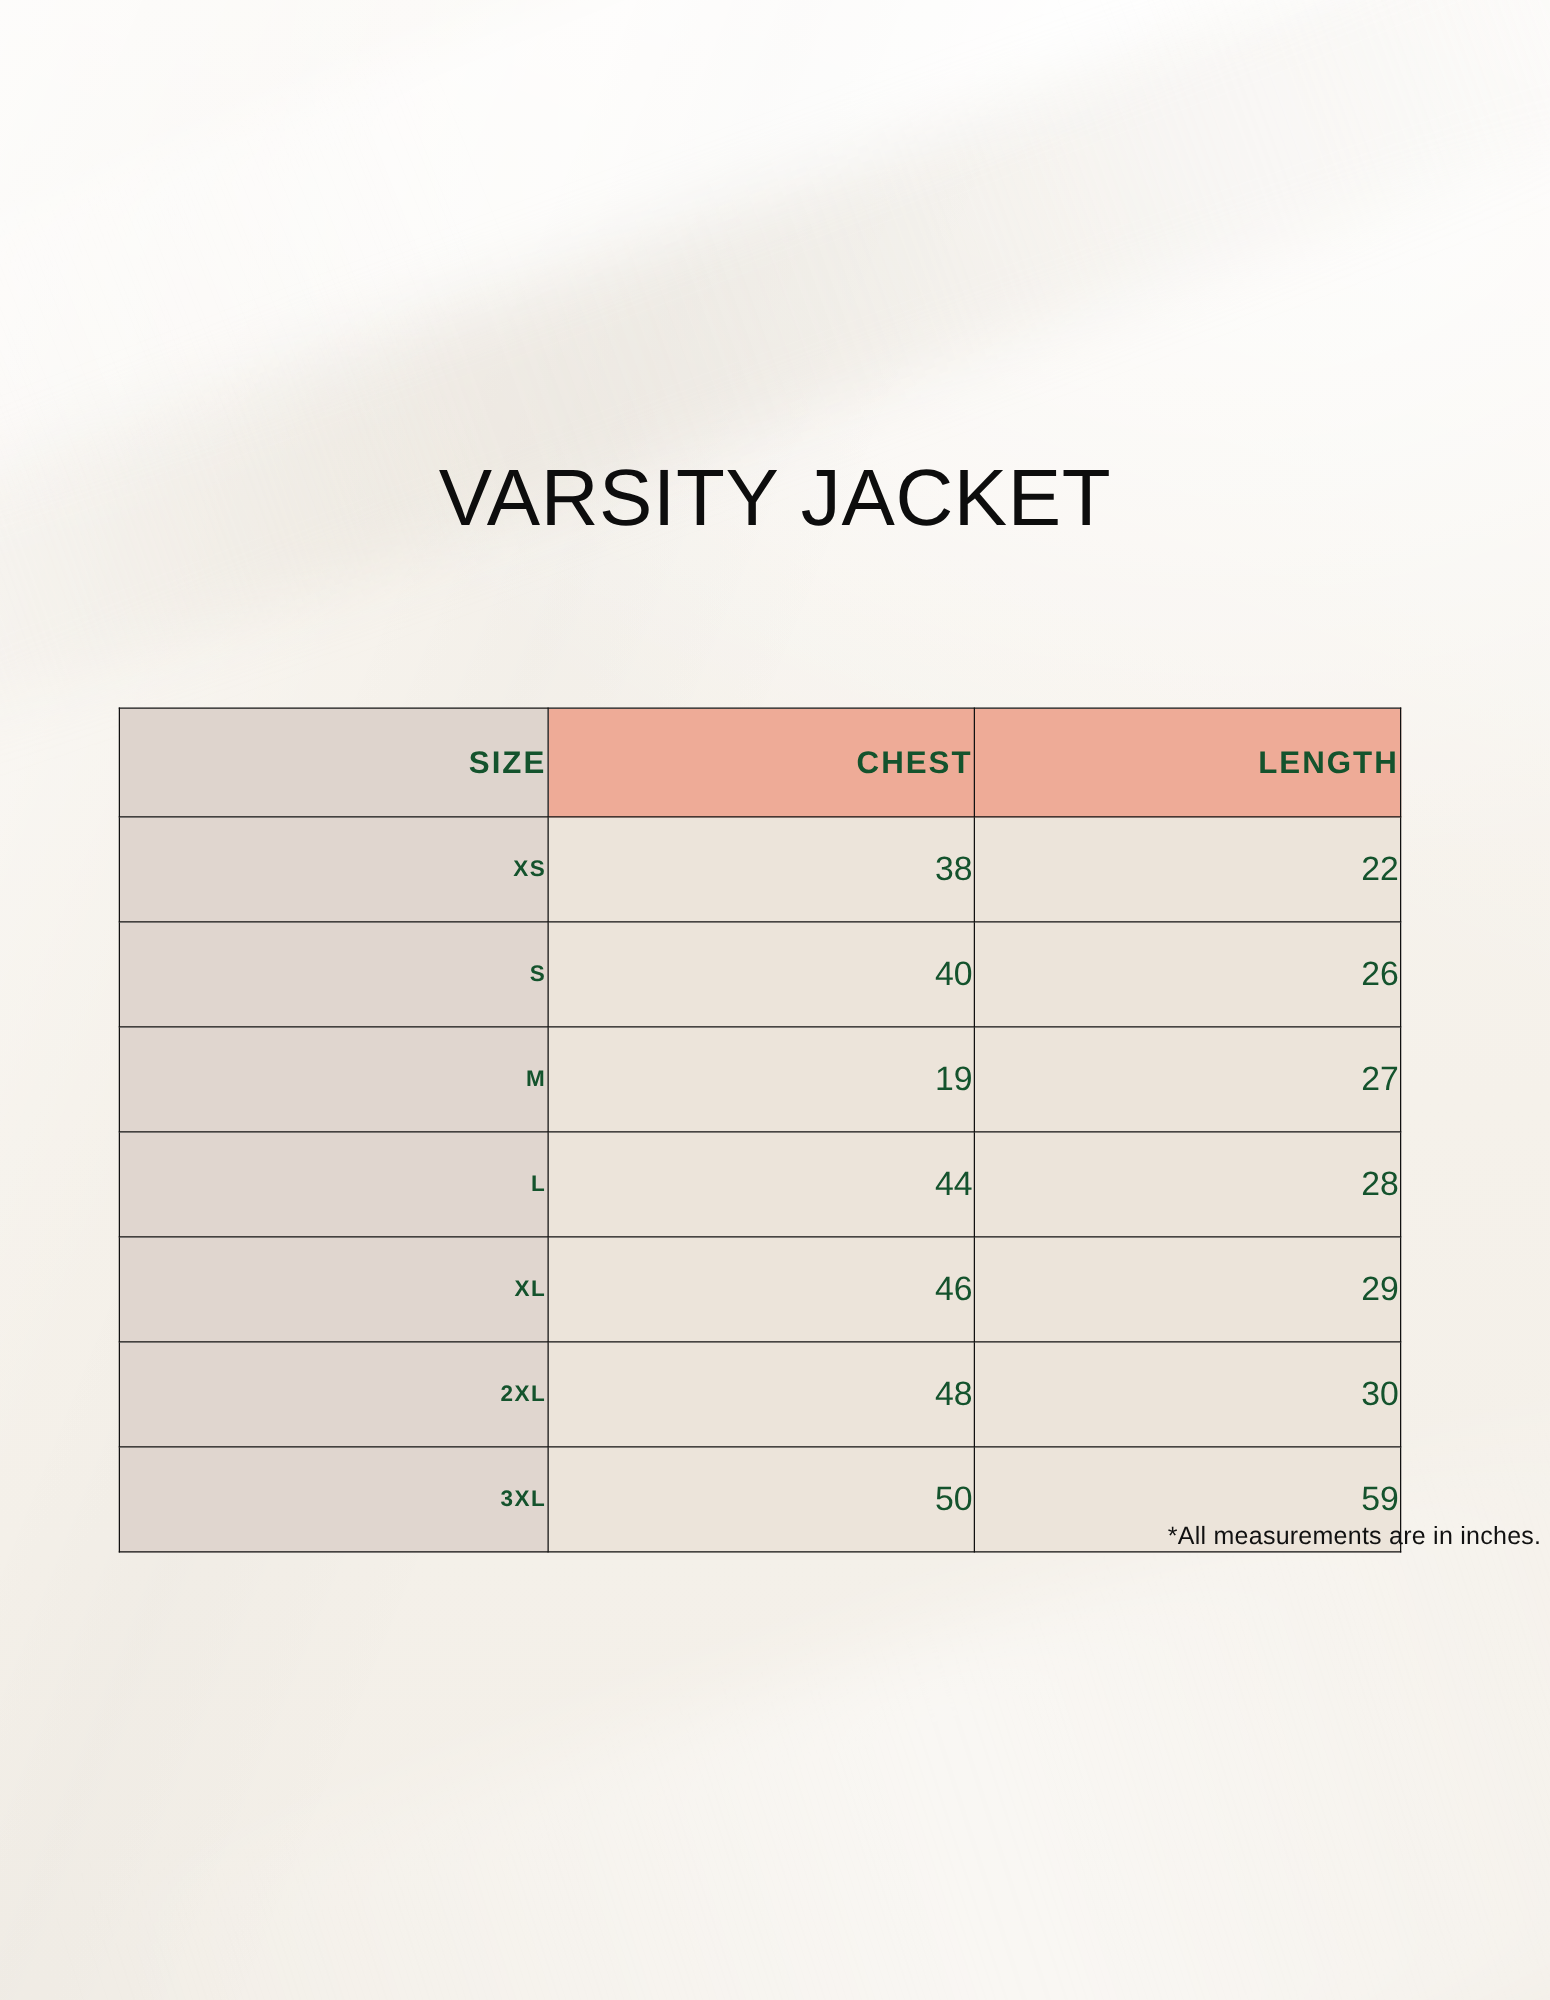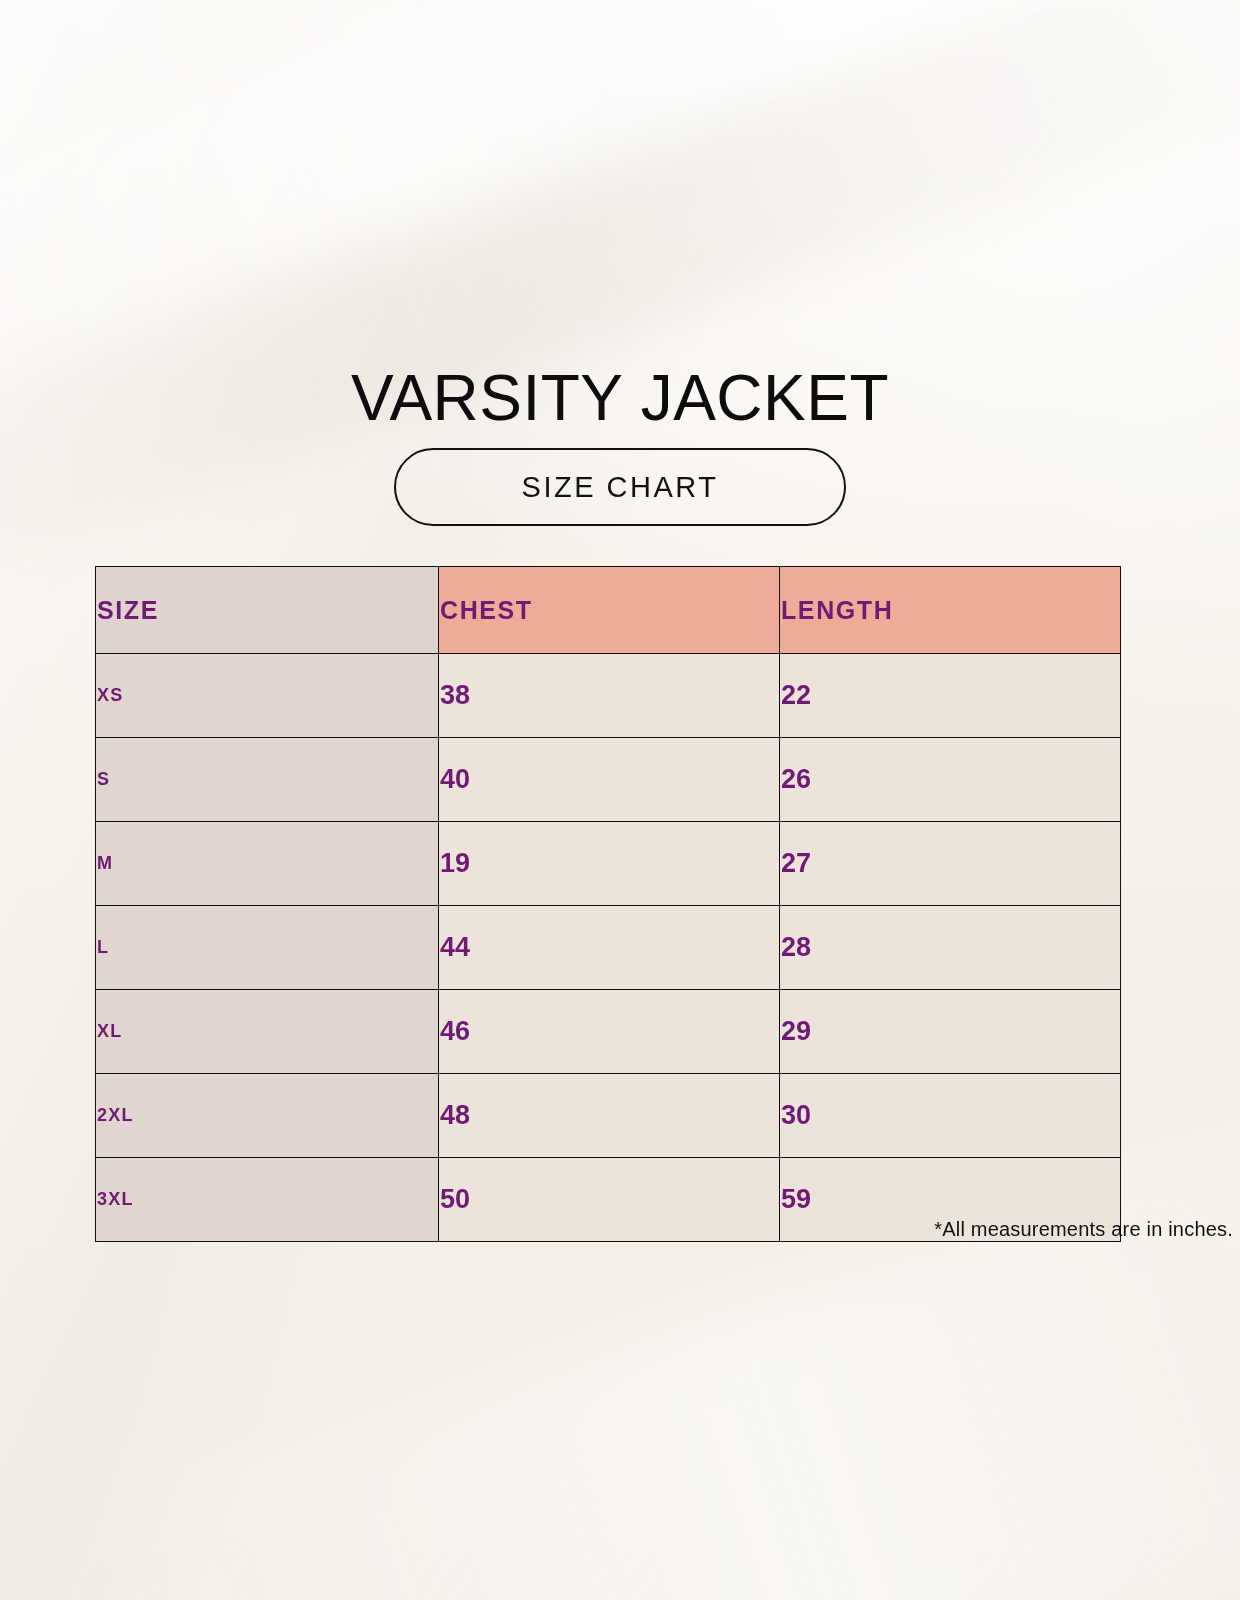--- a/index.html
+++ b/index.html
@@ -106,22 +106,22 @@
     width: 1025px;
   }
   table.size-table {
     border-collapse: collapse;
     width: 1025px;
     table-layout: fixed;
   }
   table.size-table th,
   table.size-table td {
     border: 1.6px solid #111;
-    text-align: left;
-    color: #701a75;
+    text-align: right;
+    color: #14532d;
   }
   col.col-size { width: 343px; }
   col.col-chest { width: 341px; }
   col.col-length { width: 341px; }
 
   thead th {
     height: 84px;
     font-size: 25px;
     font-weight: bold;
     letter-spacing: 1.6px;
@@ -138,21 +138,21 @@
     font-size: 27px;
   }
   tbody td.cell-size {
     background: #e0d6cf;
     font-weight: bold;
     letter-spacing: 1.2px;
     font-size: 18px;
   }
   tbody td.cell-value {
     background: #ece4da;
-    font-weight: 700;
+    font-weight: 400;
   }
 
   .footnote {
     position: absolute;
     top: 1218px;
     left: 95px;
     width: 1138px;
     text-align: right;
     font-size: 20px;
     color: #111;
@@ -163,23 +163,20 @@
 <body>
 
 <div class="page">
   <div class="bg-wash"></div>
   <div class="bg-streak"></div>
   <div class="bg-streak2"></div>
   <div class="bg-streak3"></div>
 
   <h1 class="title">VARSITY JACKET</h1>
 
-  <div class="badge">
-    <span class="badge-label">SIZE CHART</span>
-  </div>
 
   <div class="table-wrap">
     <table class="size-table">
       <colgroup>
         <col class="col-size">
         <col class="col-chest">
         <col class="col-length">
       </colgroup>
       <thead>
         <tr>

